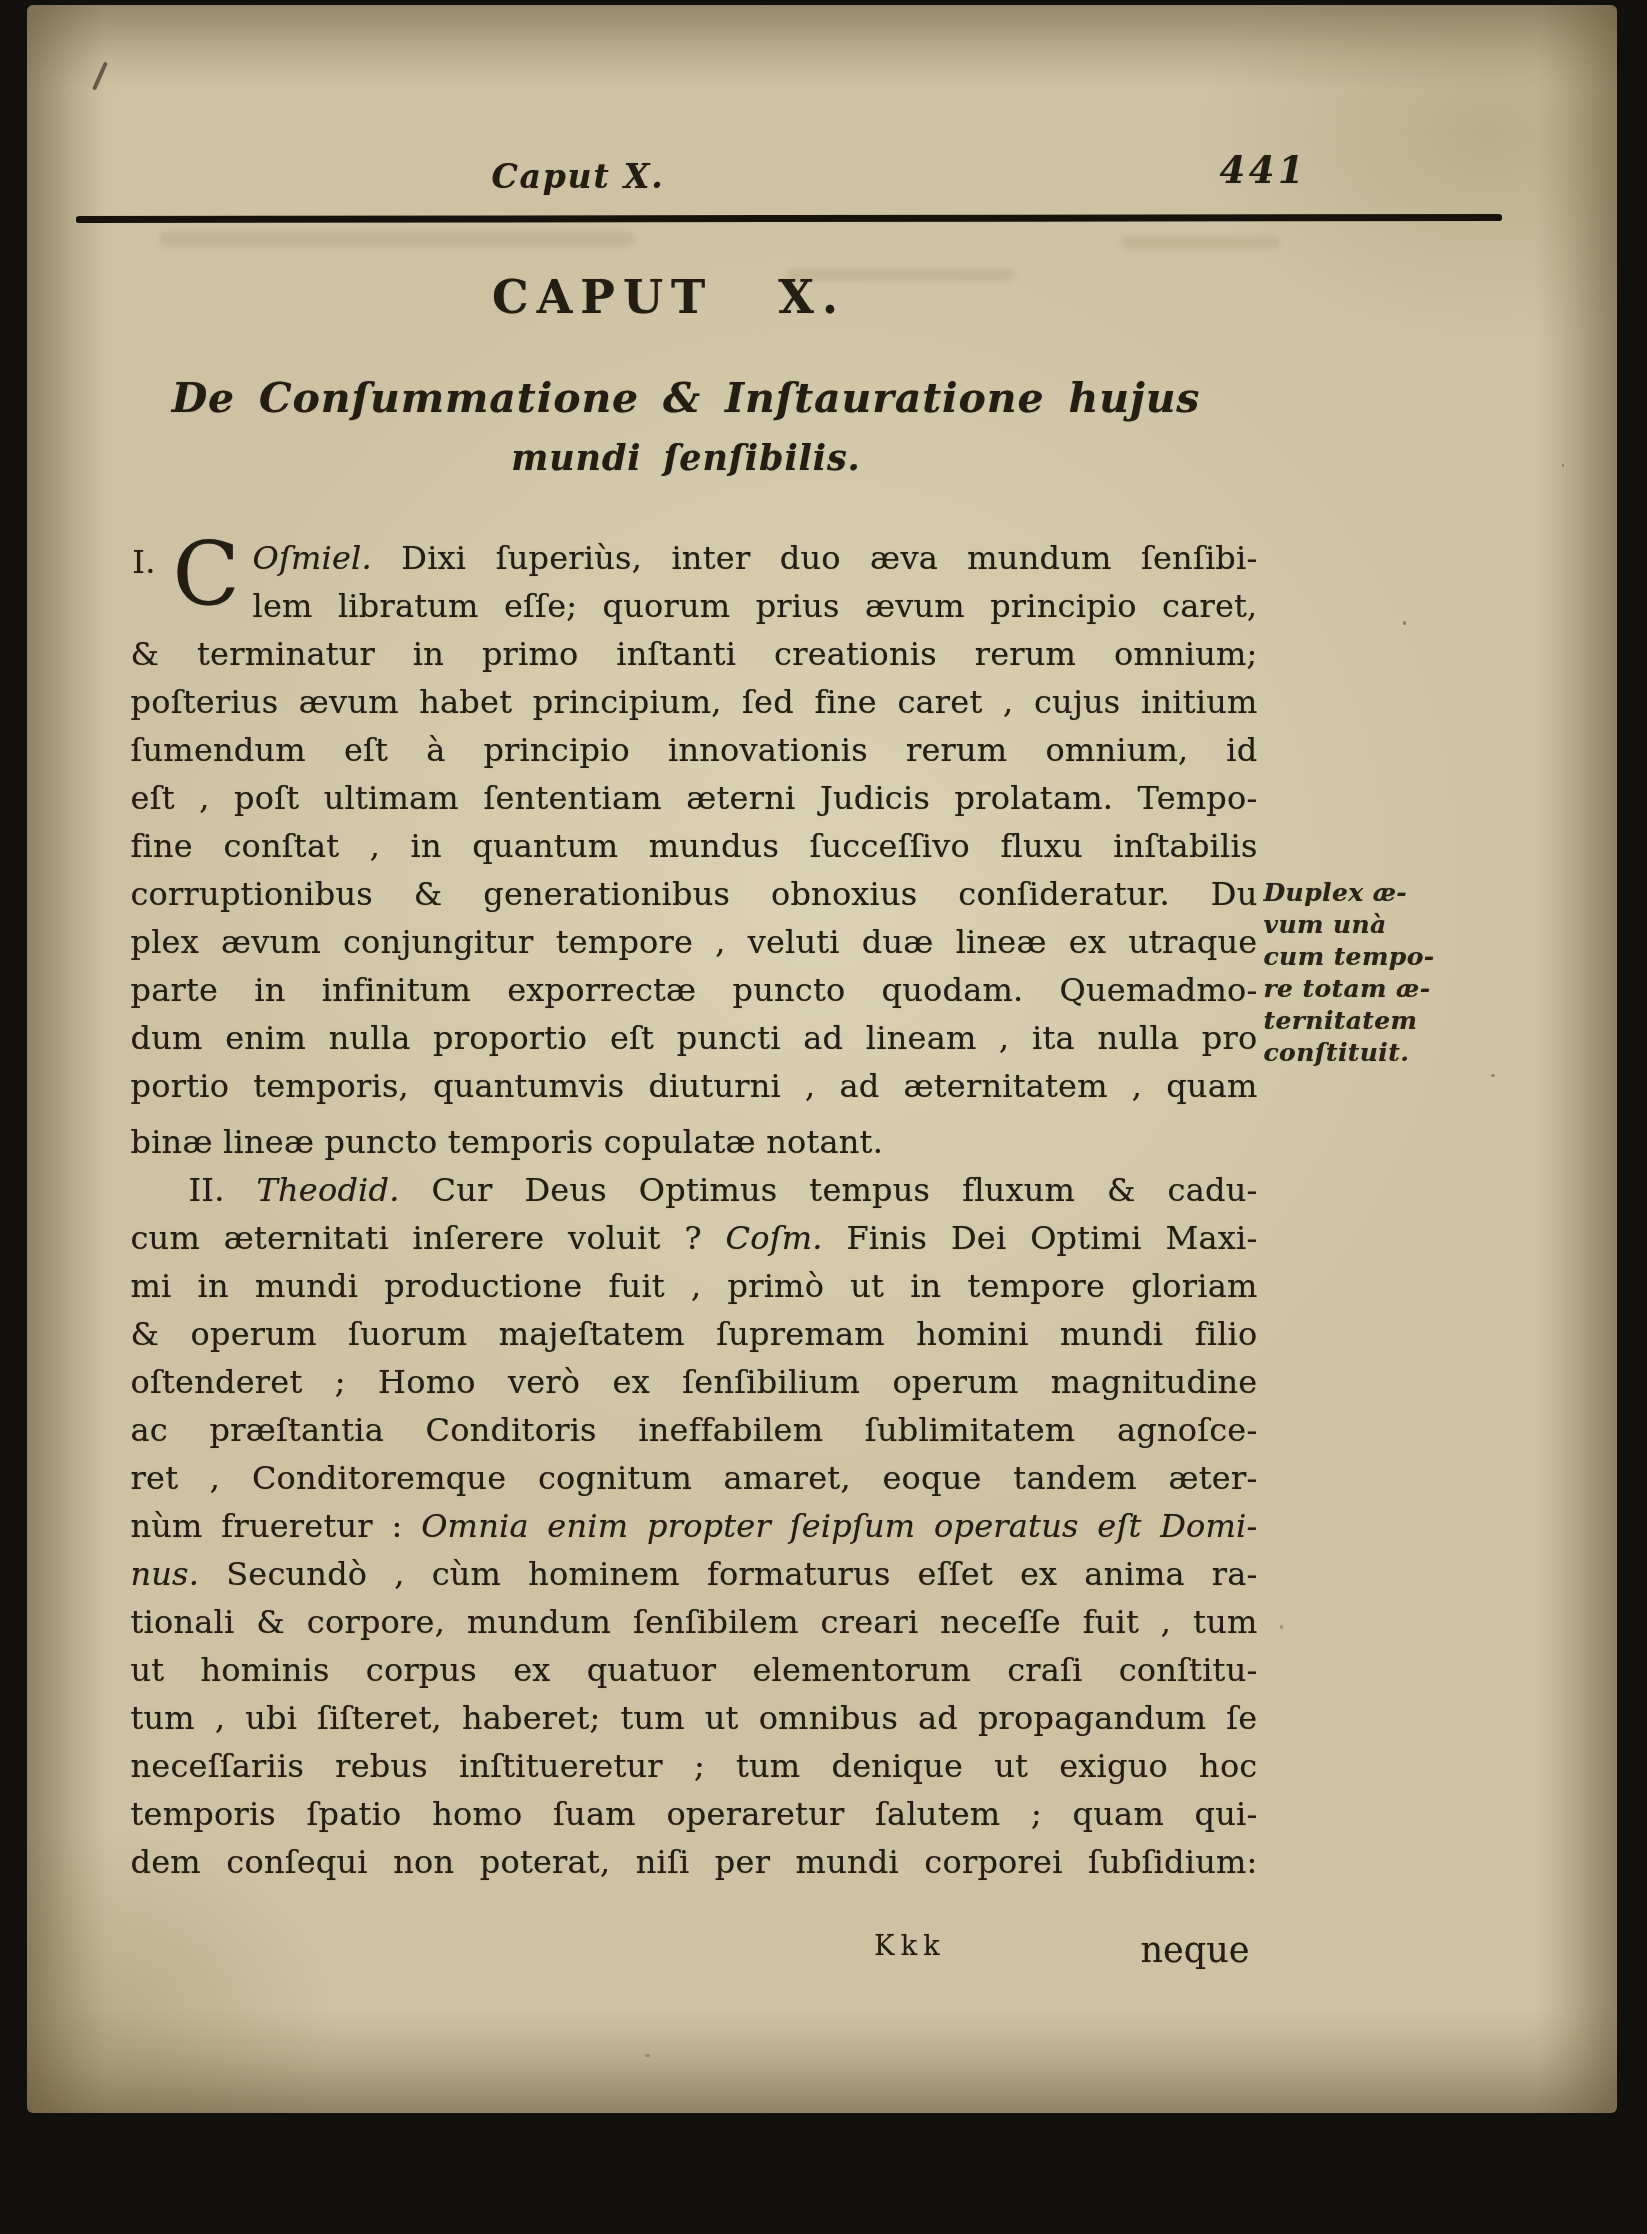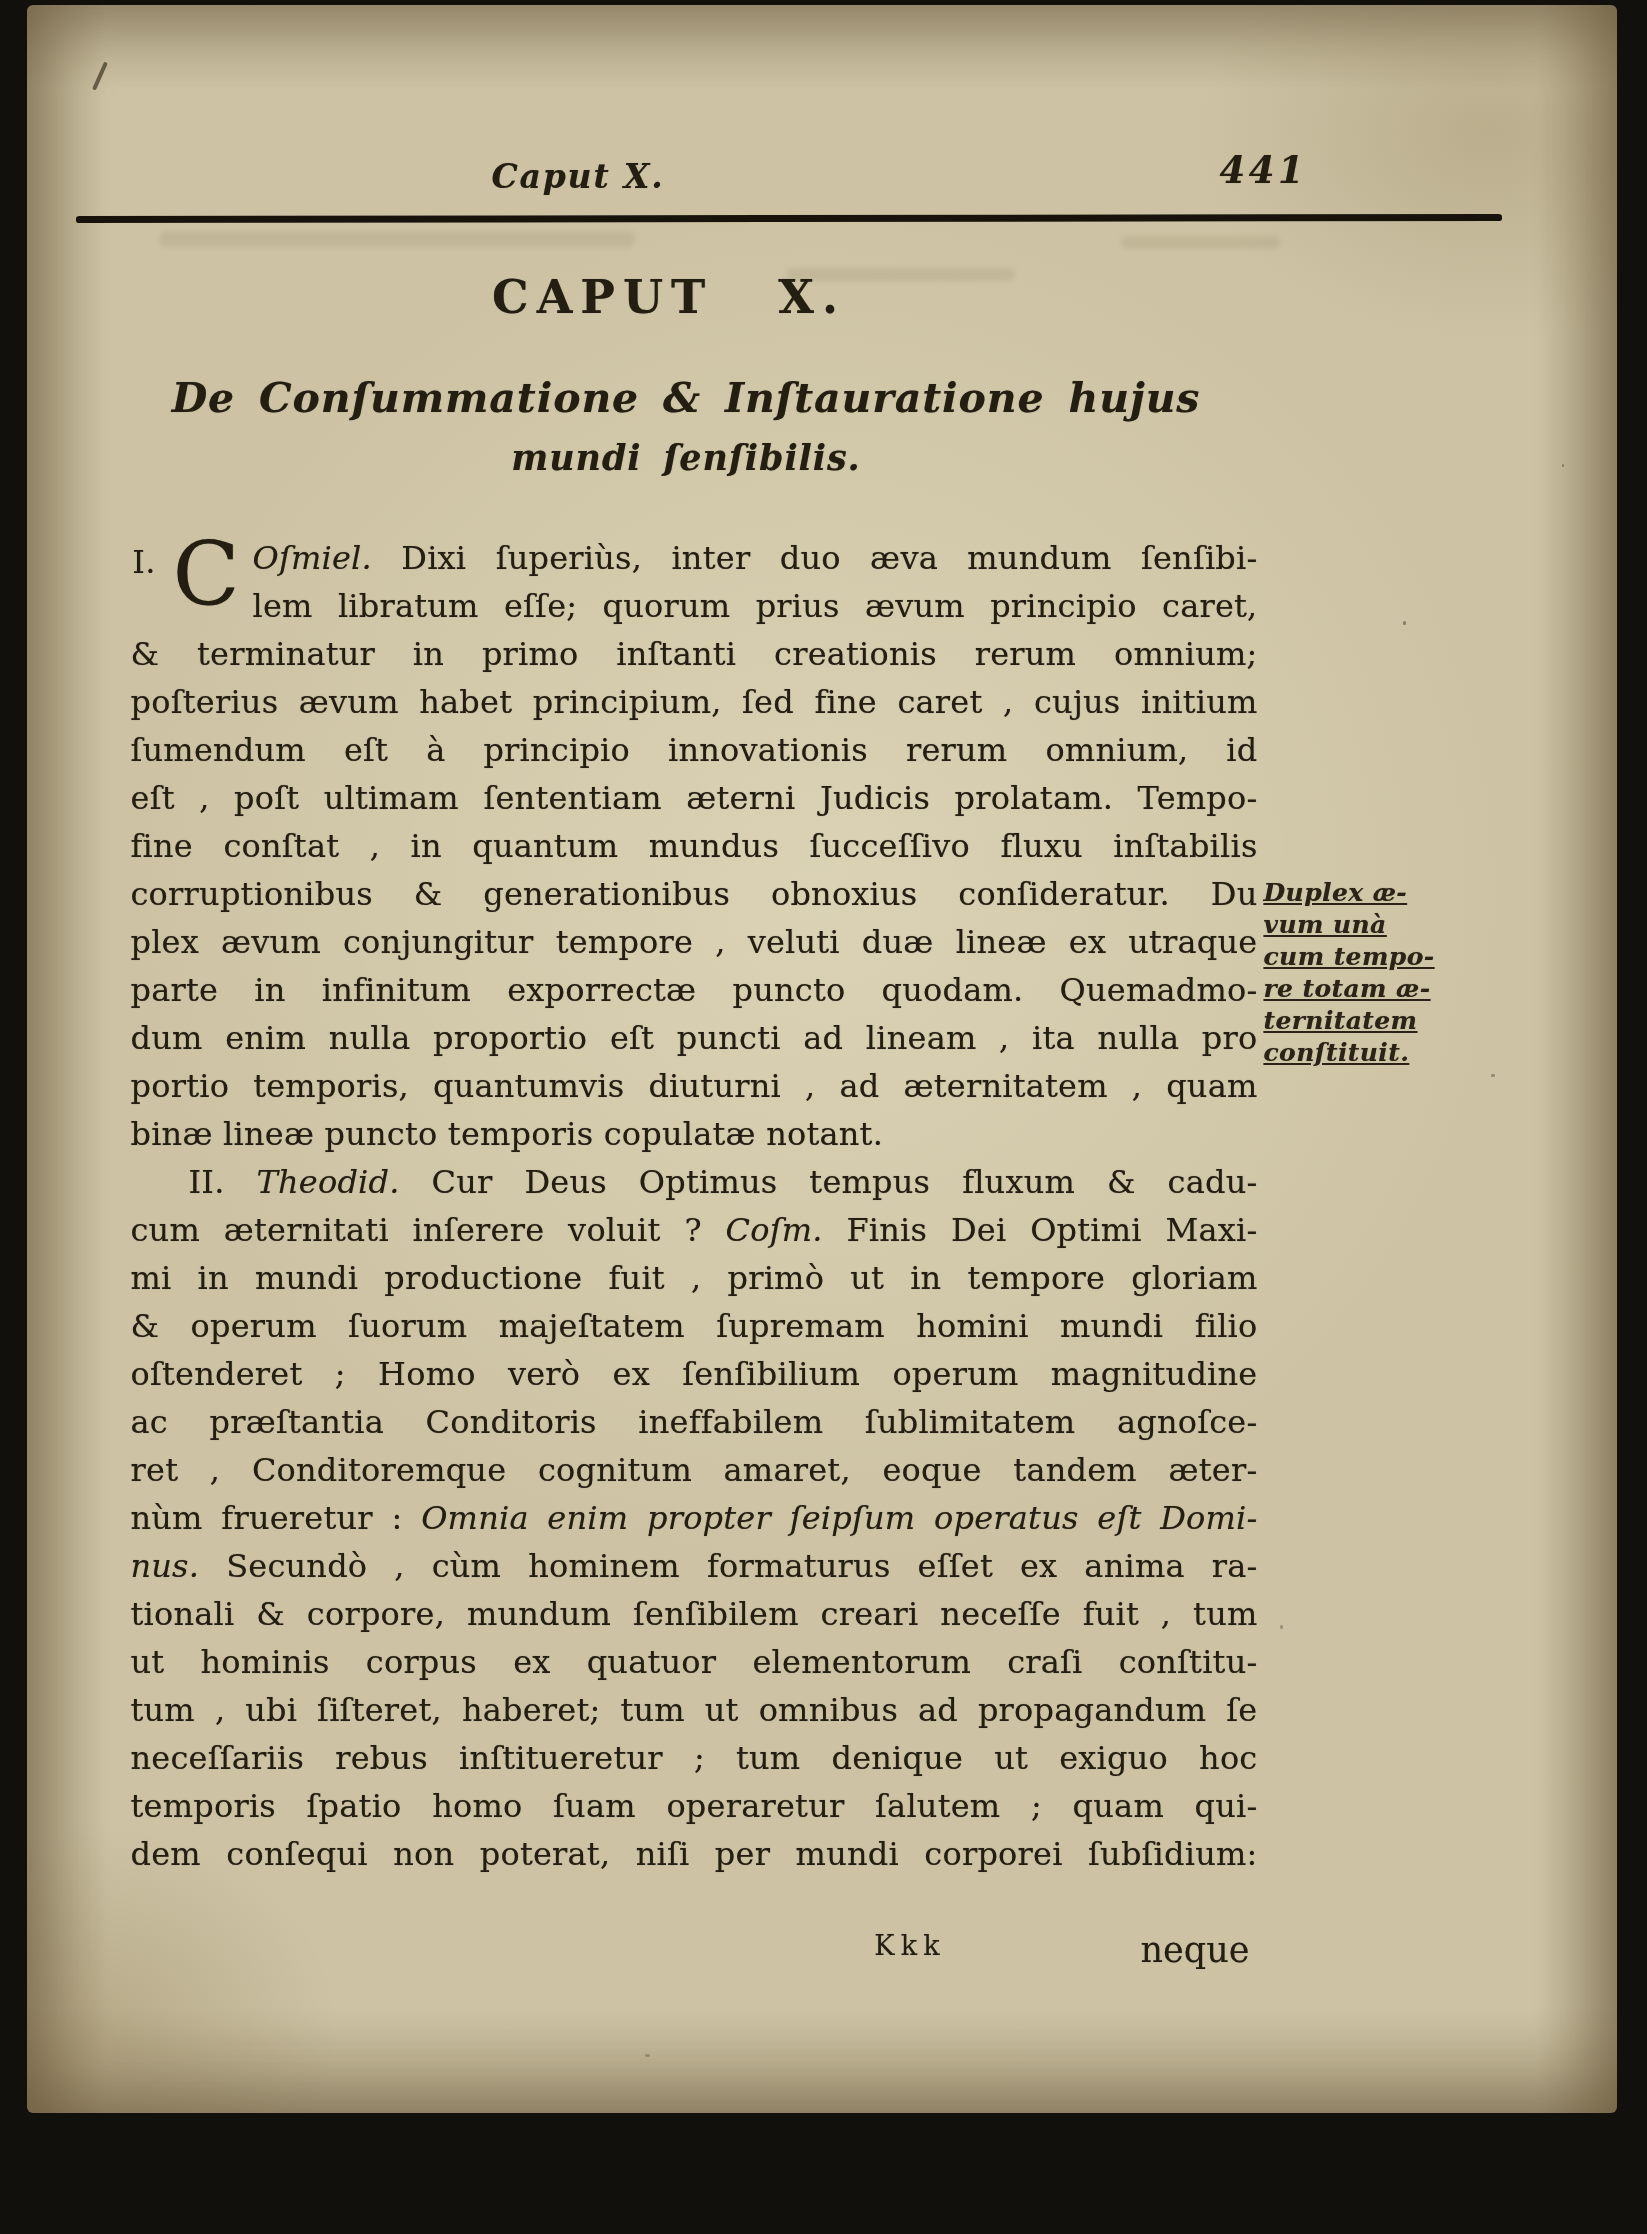--- a/index.html
+++ b/index.html
@@ -58,36 +58,35 @@
 
   .body-text {
     position:absolute; left:104px; top:529px; width:1127px;
     font-size:32px; line-height:48px; letter-spacing:0.2px;
   }
   .paragraph { position:relative; }
   .line {
     text-align:justify; text-align-last:justify;
     white-space:nowrap; height:48px; overflow:visible;
   }
-  .line.line-last { text-align-last:left; }
+  .line.line-last { text-align-last:left;margin-top:8px; }
   .line.dc-indent { padding-left:122px; }
   .line.para-indent { padding-left:58px; }
   .it { font-style:italic; }
   .section-number { position:absolute; left:1.8px; top:3.5px; font-size:32px; }
   .drop-cap {
     position:absolute; left:42px; top:-3.5px;
     font-size:88px; line-height:88px;
   }
 
   .margin-note {
     position:absolute; left:1237px; top:872px; width:185px;
     font-style:italic; font-weight:bold;
     font-size:25px; line-height:32px; letter-spacing:0.4px;
     color:#2a2316;
-    text-decoration:underline;
   }
   .mn-line { white-space:nowrap; }
 
   .footer-line { position:absolute; left:104px; top:1925px; width:1127px; height:49px; }
   .signature { position:absolute; left:66%; font-size:27px; letter-spacing:6.2px; }
   .catchword { position:absolute; right:8px; font-size:35px; }
 
   
   .pen-mark {
     position:absolute; left:71px; top:56px; width:3.5px; height:30px;

